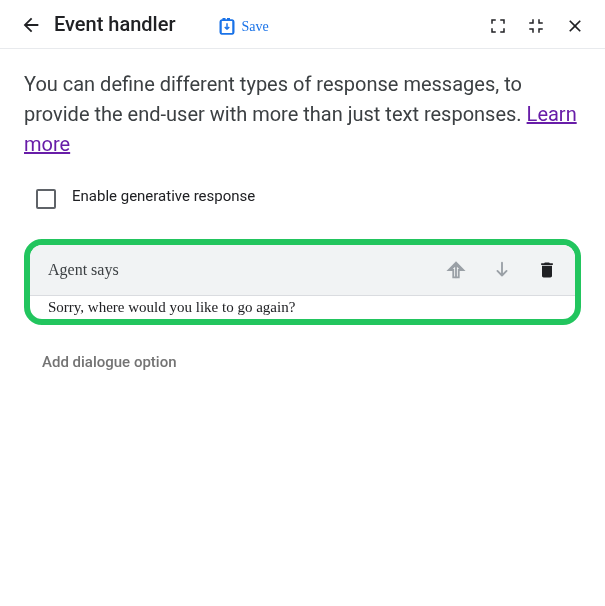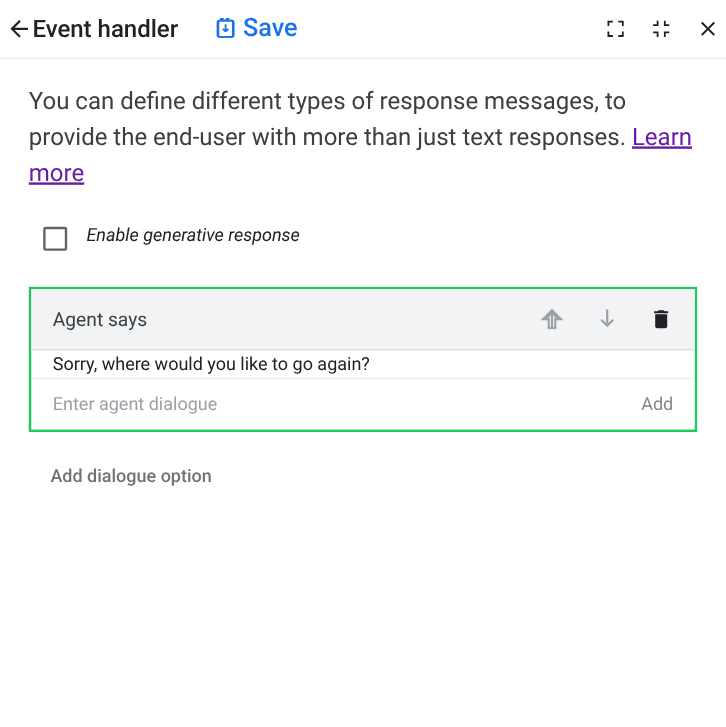--- a/index.html
+++ b/index.html
@@ -5,39 +5,41 @@
     * { box-sizing: border-box; margin: 0; padding: 0; }
     body {
       font-family: 'Google Sans', Roboto, Arial, sans-serif;
       background: #fff;
       width: 605px;
       height: 606px;
       color: #202124;
     }
     .header {
       display: flex;
-      align-items: center;
-      padding: 12px 5px;
+      align-items: flex-end;
+      padding: 12px 20px;
       border-bottom: 1px solid #e8eaed;
+      gap: 12px;
     }
     .header-title {
       font-size: 20px;
       font-weight: 500;
       color: #202124;
       flex-shrink: 0;
     }
     .save-btn {
       display: flex;
       align-items: center;
       gap: 6px;
       color: #1a73e8;
-      font-size: 21px;
+      font-size: 14px;
       font-weight: 500;
       cursor: pointer;
       margin-left: 30px;
+      font-family: Liberation Serif, serif;
     }
     .header-spacer { flex: 1; }
     .header-actions { display: flex; gap: 20px; align-items: center; }
     .icon-btn { cursor: pointer; display: inline-flex; align-items: center; justify-content: center; }
     .content { padding: 20px 24px; }
     .intro-text {
       font-size: 20px;
       line-height: 1.5;
       color: #3c4043;
       margin-bottom: 28px;
@@ -45,21 +47,20 @@
     .learn-more {
       color: #681da8;
       text-decoration: underline;
       cursor: pointer;
     }
     .checkbox-section {
       display: flex;
       align-items: flex-start;
       gap: 16px;
       padding: 0 12px 24px 12px;
-      font-style: italic;
     }
     .checkbox {
       width: 20px;
       height: 20px;
       border: 2px solid #5f6368;
       border-radius: 2px;
       flex-shrink: 0;
       margin-top: 2px;
       cursor: pointer;
     }
@@ -68,23 +69,24 @@
       font-size: 15px;
       color: #202124;
       margin-bottom: 10px;
     }
     .checkbox-desc {
       font-size: 15px;
       line-height: 1.55;
       color: #5f6368;
     }
     .card {
-      border: 2px solid #22c55e;
-      border-radius: 0;
+      border: 6px solid #22c55e;
+      border-radius: 18px;
       overflow: hidden;
+      font-family: Liberation Serif, serif;
     }
     .card-header {
       background: #f1f3f4;
       padding: 14px 18px;
       display: flex;
       align-items: center;
       border-bottom: 1px solid #dadce0;
     }
     .card-title {
       font-size: 16px;
@@ -196,20 +198,16 @@
             </svg>
         </span>
         <span class="icon-btn">
           <svg width="20" height="20" viewBox="0 0 24 24" fill="#202124">
               <path d="M6 19c0 1.1.9 2 2 2h8c1.1 0 2-.9 2-2V7H6v12zM19 4h-3.5l-1-1h-5l-1 1H5v2h14V4z"></path>
             </svg>
         </span>
       </div>
     </div>
     <div class="card-row">Sorry, where would you like to go again?</div>
-    <div class="input-row">
-      <input class="dialogue-input" type="text" placeholder="Enter agent dialogue" style="">
-      <span class="add-btn">Add</span>
-    </div>
   </div>
 
   <div class="add-option">Add dialogue option</div>
 </div>
 
 </body></html>

